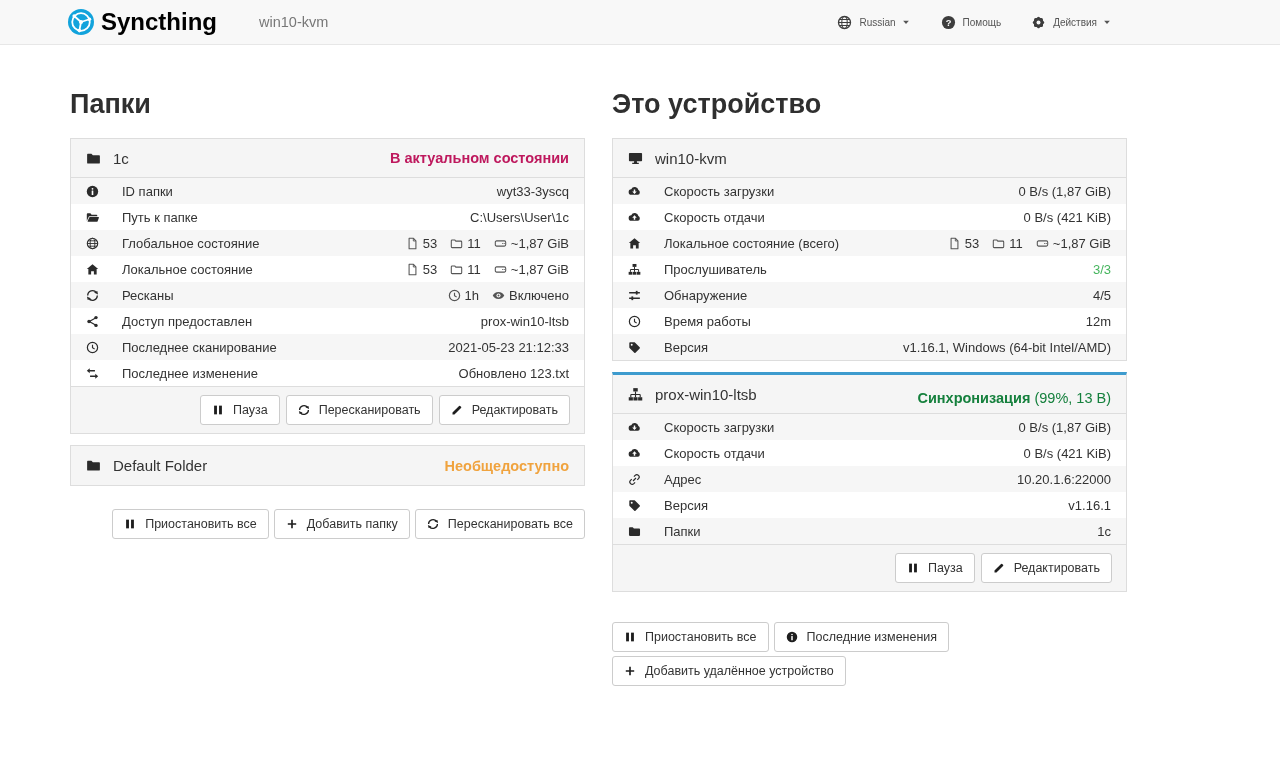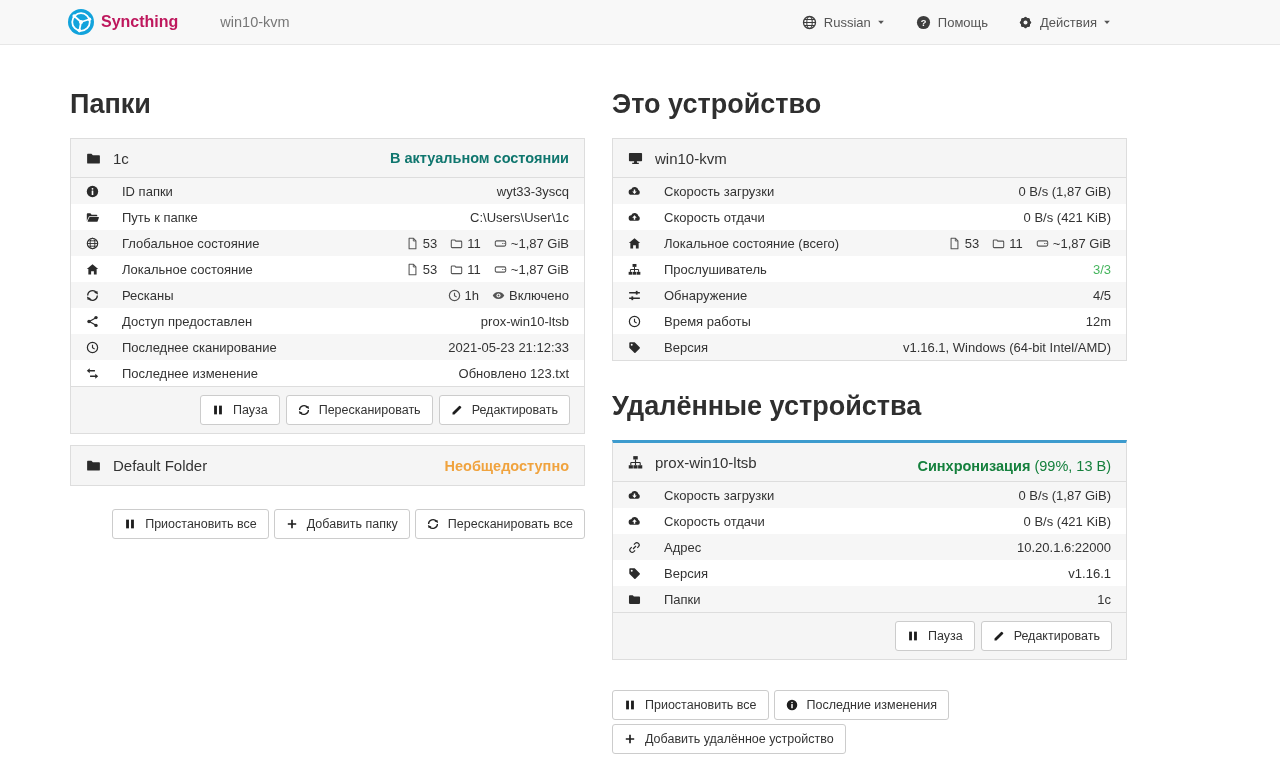--- a/index.html
+++ b/index.html
@@ -9,44 +9,44 @@
     font-family:"Liberation Sans","DejaVu Sans",sans-serif;
     background:#fff; color:#333;
   }
   
   .navbar {
     height:45px; background:#f8f8f8; border-bottom:1px solid #e7e7e7;
     display:flex; align-items:center; position:relative; padding-left:68px;
   }
   .brand { display:flex; align-items:center; gap:7px; cursor:pointer; }
   .logo { width:26px; height:26px; display:block; }
-  .brand-text { color:#be185d; font-weight:bold; font-size:16px; }
+  .brand-text { color:#000000; font-weight:bold; font-size:24px; }
   .hostname { margin-left:42px; color:#777; font-size:14.5px; }
   .nav-right { position:absolute; right:168px; display:flex; gap:30px; align-items:center; }
-  .nav-item { display:flex; align-items:center; gap:7px; color:#555; font-size:13px; cursor:pointer; white-space:nowrap; }
+  .nav-item { display:flex; align-items:center; gap:7px; color:#555; font-size:10px; cursor:pointer; white-space:nowrap; }
   .nav-ic { width:15px; height:15px; color:#3d3d3d; flex:none; }
   .caret { width:10px; height:10px; color:#555; margin-left:-2px; flex:none; }
   
   .container { display:flex; gap:27px; margin-left:70px; width:1057px; padding-top:44px; }
   .col { width:515px; flex:none; }
   h2 { font-size:27px; font-weight:bold; color:#2f2f2f; margin:0 0 18px; }
   h2.mt { margin-top:30px; }
   
   .panel { border:1px solid #ddd; border-radius:0; background:#fff; margin-bottom:11px; overflow:hidden; }
   .panel.syncing { border-top:3px solid #3d9bce; }
   .panel-heading {
     display:flex; justify-content:space-between; align-items:center;
     background:#f5f5f5; height:39px; padding:0 15px; border-bottom:1px solid #ddd; cursor:pointer;
   }
   .panel.headeronly .panel-heading { border-bottom:none; }
   .ph-left { display:flex; align-items:center; gap:12px; font-size:15px; color:#333; }
   .ph-ic { width:15px; height:15px; color:#2b2b2b; flex:none; }
   .status { font-weight:bold; font-size:14.5px; white-space:nowrap; }
   .status .st-detail { font-weight:normal; }
-  .green  { color:#0f766e; }
+  .green  { color:#be185d; }
   .orange { color:#f0a33e; }
   .blue   { color:#15803d;margin-top:8px; }
   
   .trow { display:flex; justify-content:space-between; align-items:center; padding:0 15px; height:26px; font-size:13px; }
   .trow:nth-child(odd) { background:#f6f6f6; }
   .tlabel { display:flex; align-items:center; gap:23px; color:#333; white-space:nowrap; }
   .row-ic { width:13px; height:13px; color:#2b2b2b; flex:none; }
   .tvalue { display:flex; align-items:center; gap:4px; color:#333; white-space:nowrap; }
   .val-ic { width:13px; height:13px; color:#555; flex:none; margin-left:9px; }
   .val-ic.first { margin-left:0; }
@@ -495,21 +495,20 @@
               <svg class="row-ic">
                 <use href="#s-tag"></use>
               </svg>
               <span>Версия</span>
             </span>
           <span class="tvalue">v1.16.1, Windows (64-bit Intel/AMD)</span>
         </div>
       </div>
     </section>
 
-    <h2 class="mt">Удалённые устройства</h2>
 
     <section class="panel syncing">
       <div class="panel-heading">
         <span class="ph-left">
           <svg class="ph-ic">
               <use href="#s-sitemap"></use>
             </svg>
           <span class="ph-title">prox-win10-ltsb</span>
         </span>
         <span class="status blue"><b>Синхронизация</b><span class="st-detail"> (99%, 13 B)</span></span>

